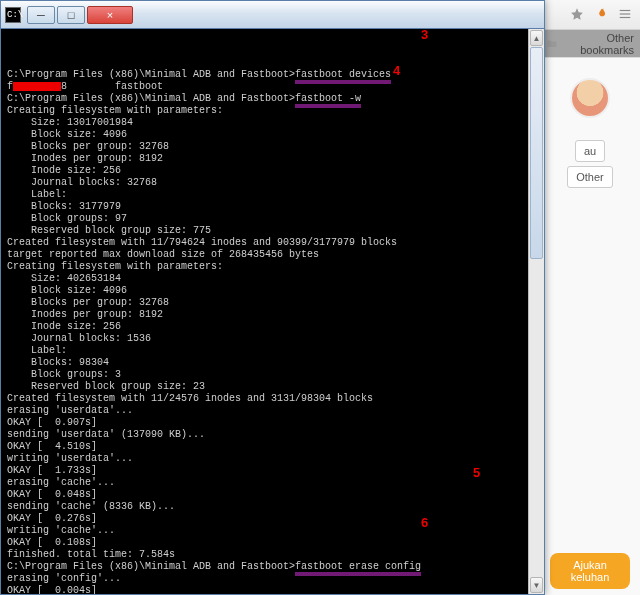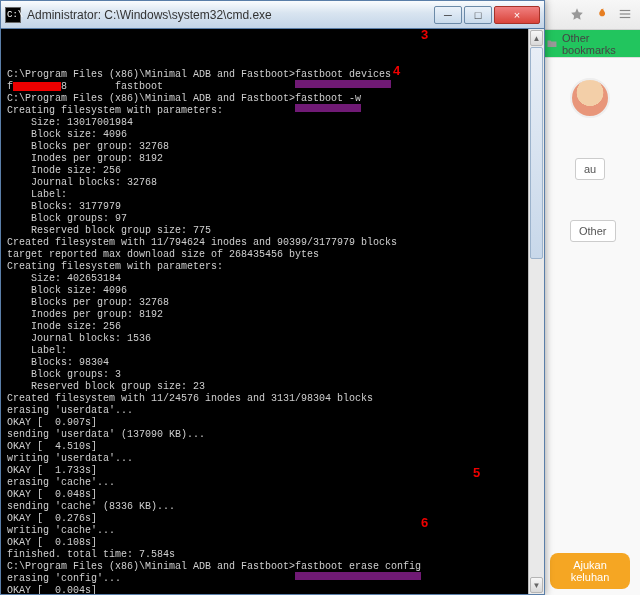--- a/index.html
+++ b/index.html
@@ -19,36 +19,36 @@
   }
   .back-top {
     height: 30px;
     background: linear-gradient(#f7f7f7,#eaeaea);
     border-bottom:1px solid #d0d0d0;
     display:flex; align-items:center; justify-content:flex-end;
     padding:0 8px; gap:10px;
   }
   .back-top svg { width:14px;height:14px; }
   .bookmarks {
-    height: 28px; background:#22c55e;
+    height: 28px; background:#a3a3a3;
     border-bottom:1px solid #ddd;
     display:flex; align-items:center; justify-content:flex-end;
-    padding:0 6px; gap:4px; font-size:11px; color:#444;
+    padding:0 6px; gap:4px; font-size:11px; color:#444;text-align:right;
   }
   .bookmarks .folder{ width:14px;height:14px;fill:#999;}
   .side-content{ padding:20px 10px; text-align:center;}
   .avatar {
     width:40px; height:40px; border-radius:50%;
     background: radial-gradient(circle at 50% 35%, #f3cfa8 45%, #e8967a 46%);
     border:2px solid #eee; margin:0 auto 20px;
   }
   .pill {
     display:inline-block; background:#fff; border:1px solid #ccc;
     border-radius:3px; padding:4px 8px; font-size:11px; color:#555;
-    margin:20px;
+    margin:2px;
   }
   .complain-btn{
     position:absolute; bottom:6px; left:10px; right:10px;
     background:#f5a623; color:#fff; font-size:11px;
     text-align:center; padding:6px 4px; border-radius:8px;
   }
   
   .window {
     position:absolute; top:0; left:0;
     width: 545px; height: 595px;
@@ -90,21 +90,21 @@
     color:#cfcfcf;
     font-family:'Lucida Console','Courier New',monospace;
     font-size:10px;
     line-height:12px;
     padding:4px 6px;
     overflow:hidden;
     position:relative;
     white-space:pre-wrap;
   }
   .terminal .line{ white-space:pre; }
-  .hl { color:#cfcfcf; border-bottom:8px solid #701a75; }
+  .hl { color:#cfcfcf; border-bottom:4px solid #701a75; }
   .annot{
     position:absolute;
     color:#e00; font-weight:bold; font-size:13px;
     font-family:Arial,sans-serif;
   }
   .redact{
     display:inline-block; background:#e00; height:9px; vertical-align:middle;
   }
   .scrollbar{
     position:absolute; right:0; top:28px; bottom:0; width:16px;
@@ -157,21 +157,20 @@
     <div class="avatar"></div>
     <span class="pill">au</span>
     <span class="pill">Other</span>
   </div>
   <div class="complain-btn">Ajukan keluhan</div>
 </div>
 
 <div class="window">
   <div class="titlebar">
     <div class="cmd-ico">C:\</div>
-    <div class="title">Administrator: C:\Windows\system32\cmd.exe</div>
     <div class="win-btns">
       <div class="win-btn">─</div>
       <div class="win-btn">□</div>
       <div class="win-btn close">×</div>
     </div>
   </div>
 
   <div class="terminal" id="term">
     
   <div class="line">C:\Program Files (x86)\Minimal ADB and Fastboot&gt;<span class="hl">fastboot devices</span></div><div class="line">f<span class="redact" style="width:48px"></span>8        fastboot</div><div class="line"></div><div class="line">C:\Program Files (x86)\Minimal ADB and Fastboot&gt;<span class="hl">fastboot -w</span></div><div class="line">Creating filesystem with parameters:</div><div class="line">    Size: 13017001984</div><div class="line">    Block size: 4096</div><div class="line">    Blocks per group: 32768</div><div class="line">    Inodes per group: 8192</div><div class="line">    Inode size: 256</div><div class="line">    Journal blocks: 32768</div><div class="line">    Label:</div><div class="line">    Blocks: 3177979</div><div class="line">    Block groups: 97</div><div class="line">    Reserved block group size: 775</div><div class="line">Created filesystem with 11/794624 inodes and 90399/3177979 blocks</div><div class="line">target reported max download size of 268435456 bytes</div><div class="line">Creating filesystem with parameters:</div><div class="line">    Size: 402653184</div><div class="line">    Block size: 4096</div><div class="line">    Blocks per group: 32768</div><div class="line">    Inodes per group: 8192</div><div class="line">    Inode size: 256</div><div class="line">    Journal blocks: 1536</div><div class="line">    Label:</div><div class="line">    Blocks: 98304</div><div class="line">    Block groups: 3</div><div class="line">    Reserved block group size: 23</div><div class="line">Created filesystem with 11/24576 inodes and 3131/98304 blocks</div><div class="line">erasing 'userdata'...</div><div class="line">OKAY [  0.907s]</div><div class="line">sending 'userdata' (137090 KB)...</div><div class="line">OKAY [  4.510s]</div><div class="line">writing 'userdata'...</div><div class="line">OKAY [  1.733s]</div><div class="line">erasing 'cache'...</div><div class="line">OKAY [  0.048s]</div><div class="line">sending 'cache' (8336 KB)...</div><div class="line">OKAY [  0.276s]</div><div class="line">writing 'cache'...</div><div class="line">OKAY [  0.108s]</div><div class="line">finished. total time: 7.584s</div><div class="line"></div><div class="line">C:\Program Files (x86)\Minimal ADB and Fastboot&gt;<span class="hl">fastboot erase config</span></div><div class="line">erasing 'config'...</div><div class="line">OKAY [  0.004s]</div><div class="line"></div><div class="line"></div><div class="line"></div><span class="annot" style="top: 0px; left: 420px;">3</span><span class="annot" style="top: 36px; left: 392px;">4</span><span class="annot" style="top: 438px; left: 472px;">5</span><span class="annot" style="top: 488px; left: 420px;">6</span></div>

